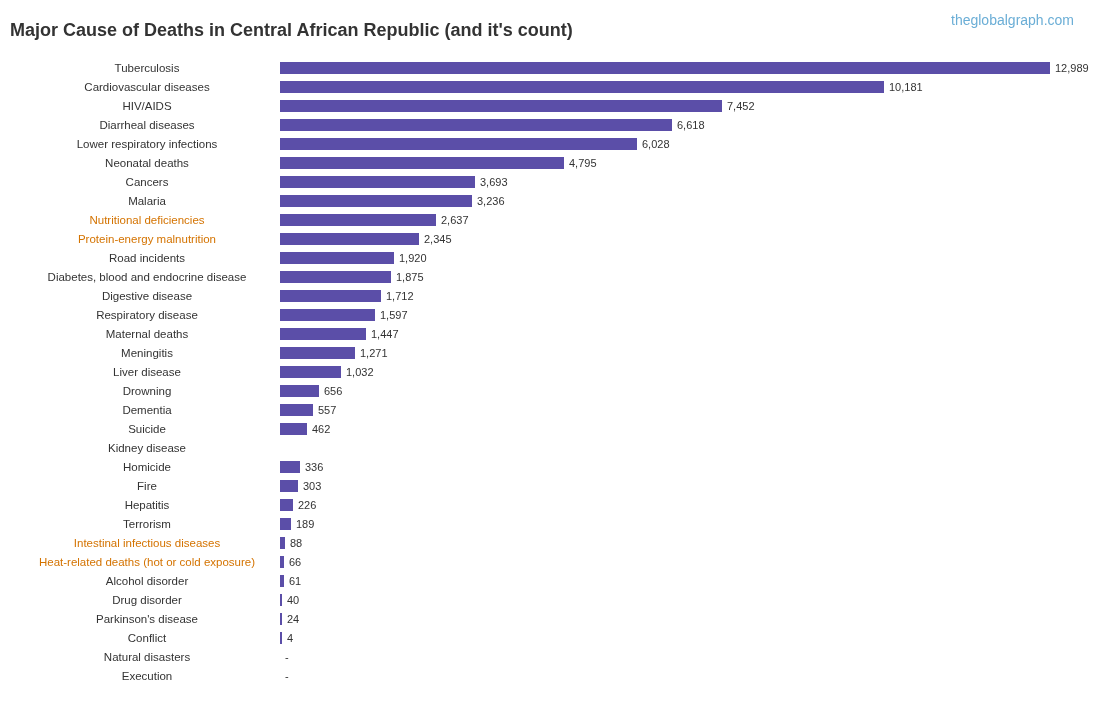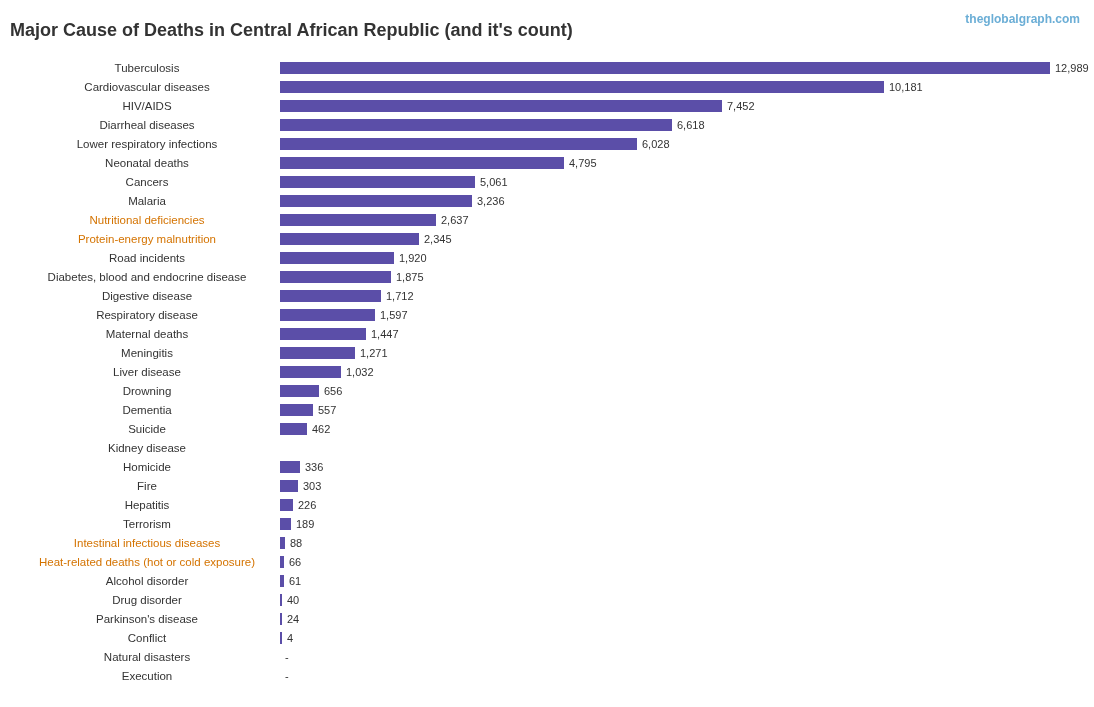--- a/index.html
+++ b/index.html
@@ -19,24 +19,23 @@
     .chart-title {
       text-align: left;
       font-size: 18px;
       font-weight: bold;
       color: #333;
       margin-bottom: 18px;
     }
     .watermark {
       position: absolute;
       top: 12px;
-      right: 14px;
-      font-size: 12px;
+      right: 20px;
+      font-size: 14px;
       color: #6baed6;
-      font-weight: bold;
     }
     .bar-chart {
       display: flex;
       flex-direction: column;
       gap: 2px;
       padding-left: 10px;
     }
     .bar-row {
       display: flex;
       align-items: center;
@@ -116,21 +115,21 @@
         <div class="bar-label">Neonatal deaths</div>
         <div class="bar-wrap">
           <div class="bar" style="width: 284px;"></div>
           <div class="bar-value">4,795</div>
         </div>
       </div>
       <div class="bar-row">
         <div class="bar-label">Cancers</div>
         <div class="bar-wrap">
           <div class="bar" style="width: 195px;"></div>
-          <div class="bar-value">5,061</div>
+          <div class="bar-value">3,693</div>
         </div>
       </div>
       <div class="bar-row">
         <div class="bar-label">Malaria</div>
         <div class="bar-wrap">
           <div class="bar" style="width: 192px;"></div>
           <div class="bar-value">3,236</div>
         </div>
       </div>
       <div class="bar-row">

